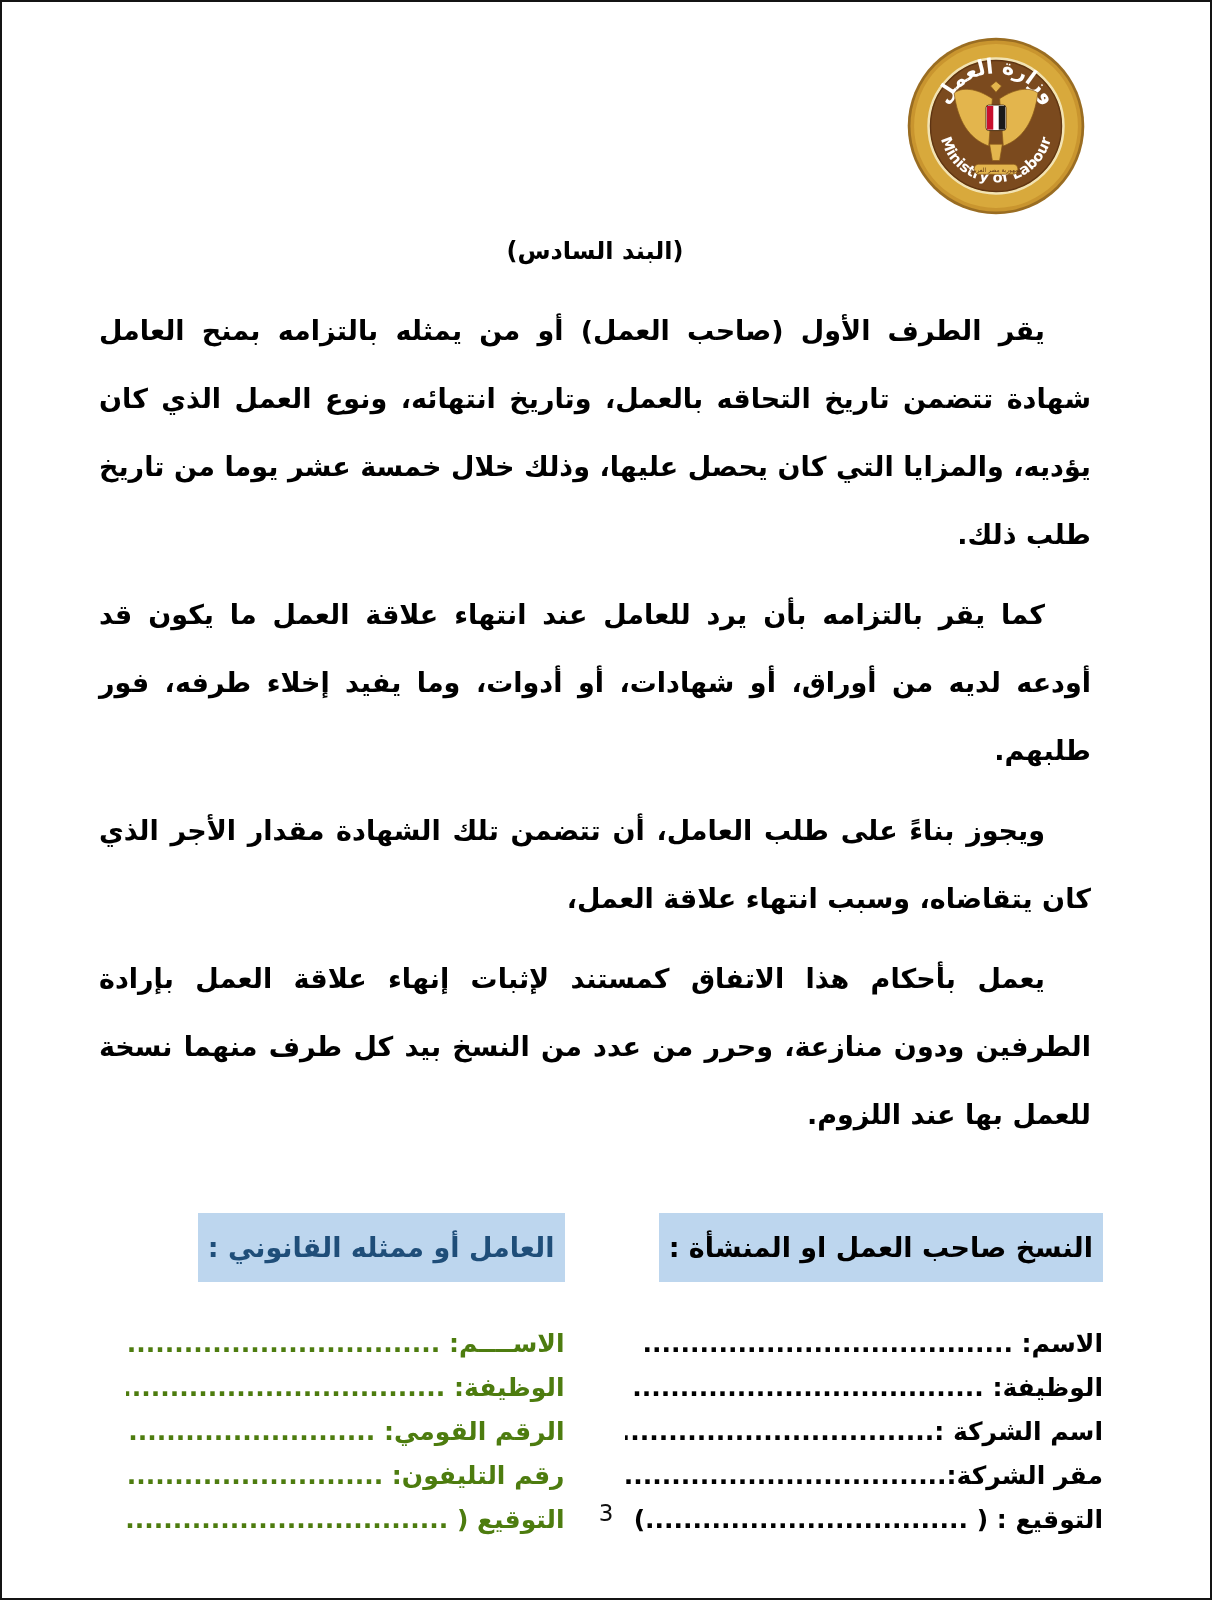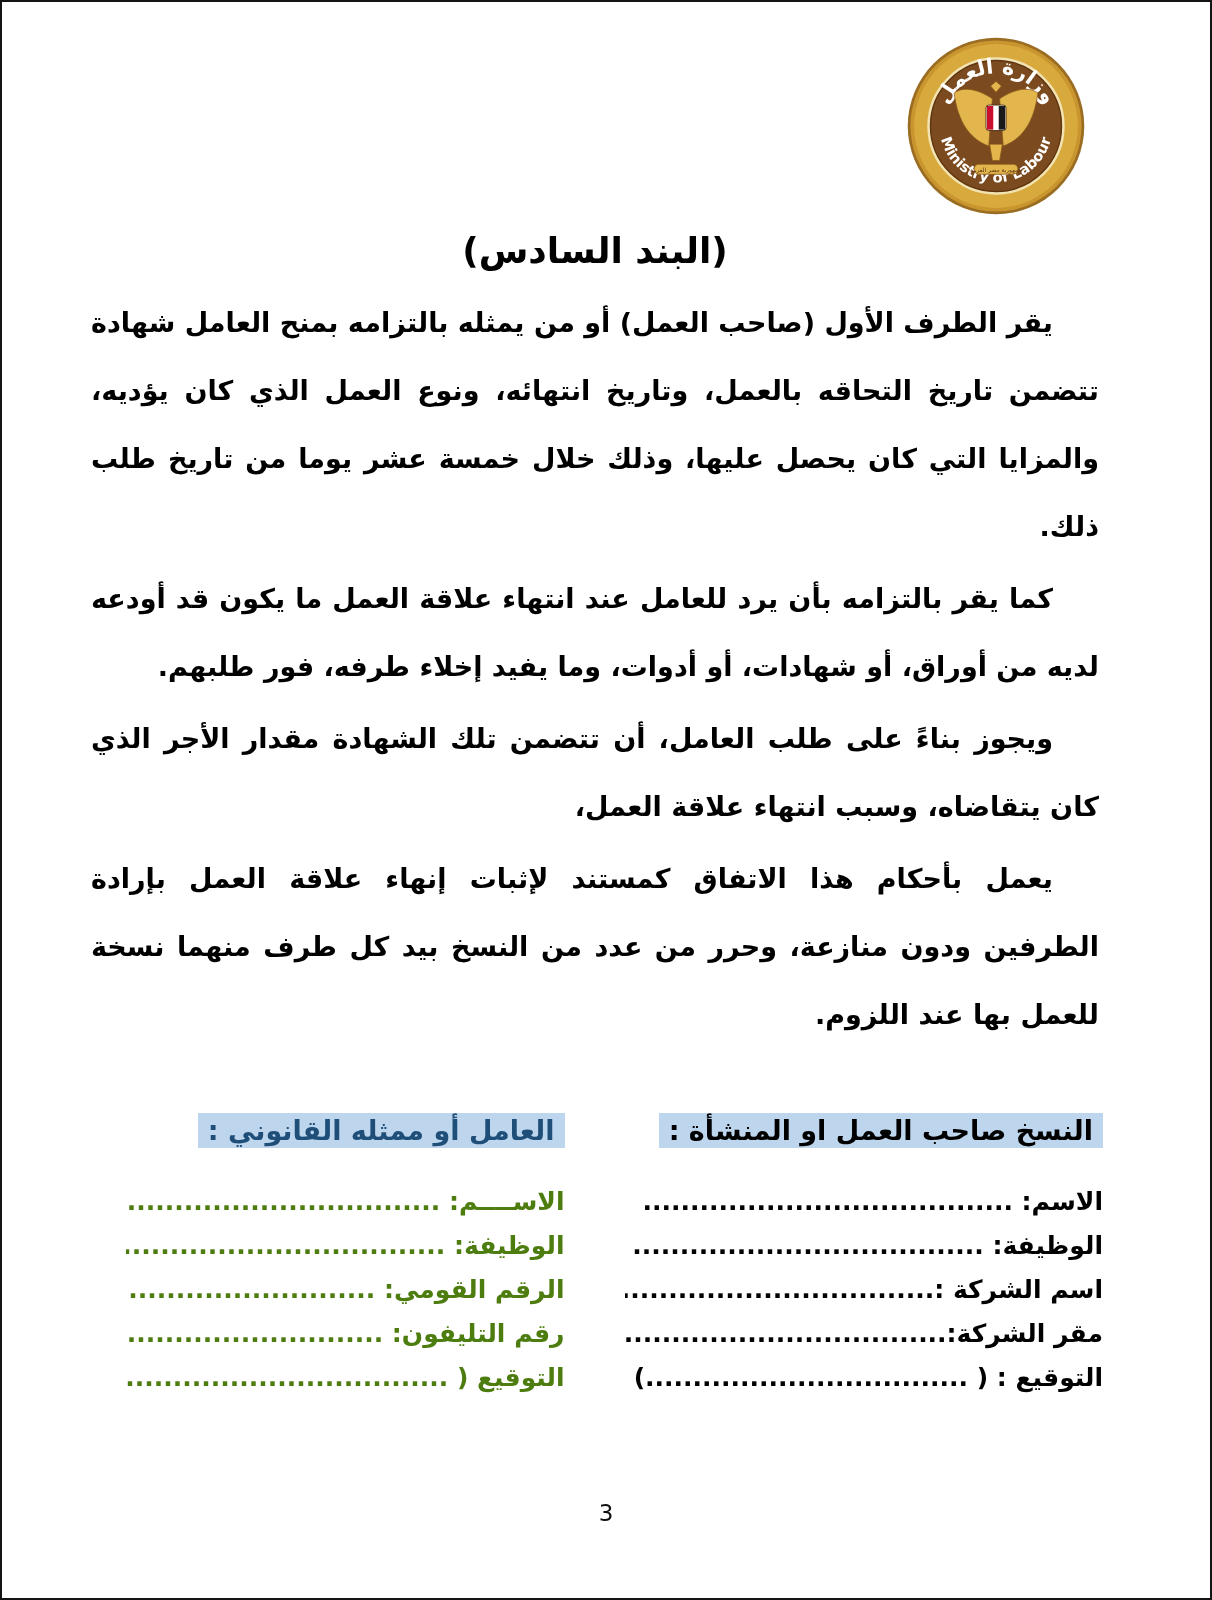--- a/index.html
+++ b/index.html
@@ -10,41 +10,41 @@
     border:2px solid #141414;
     box-sizing:border-box;
     font-family:"DejaVu Sans", sans-serif;
     direction:rtl;
     overflow:hidden;
     color:#000;
   }
   .logo{position:absolute;top:33px;left:903px;width:182px;height:182px;}
   .content{padding:215px 107px 0 85px;}
   .section-title{
-    text-align:center;font-weight:bold;font-size:36px;line-height:68px;margin:0;
+    text-align:center;font-weight:bold;font-size:24px;line-height:68px;margin:0;
   }
   .section-title.pull-up{margin-top:-24px;}
   .para{
-    margin:4px;
+    margin:12px;
     font-size:27px;font-weight:bold;
     line-height:68px;
     text-align:justify;
     text-indent:46px;
   }
   .sig-section{
     display:flex;justify-content:space-between;align-items:flex-start;
     margin-top:64px;
   }
   .sig-col{width:47%;}
   .sig-header{
     display:inline-block;
     background:#BDD6EE;
     font-size:27px;font-weight:bold;
-    padding:2px 10px;
-    margin-bottom:32px;
+    padding:19px 10px;
+    margin-bottom:40px;
     white-space:nowrap;
   }
   .sig-col.worker .sig-header{color:#1F4E79;}
   .sig-row{
     font-size:25px;font-weight:bold;
     line-height:44px;
     white-space:nowrap;overflow:hidden;
   }
   .sig-col.worker .sig-row{color:#4d7c0f;margin-left:39px;}
   .page-number{

